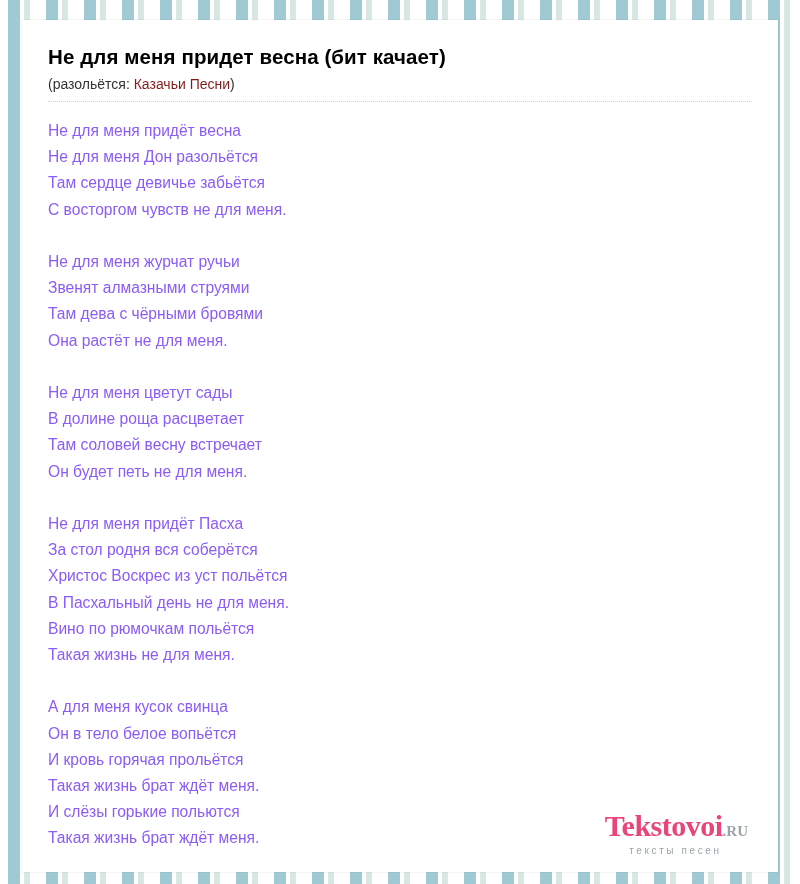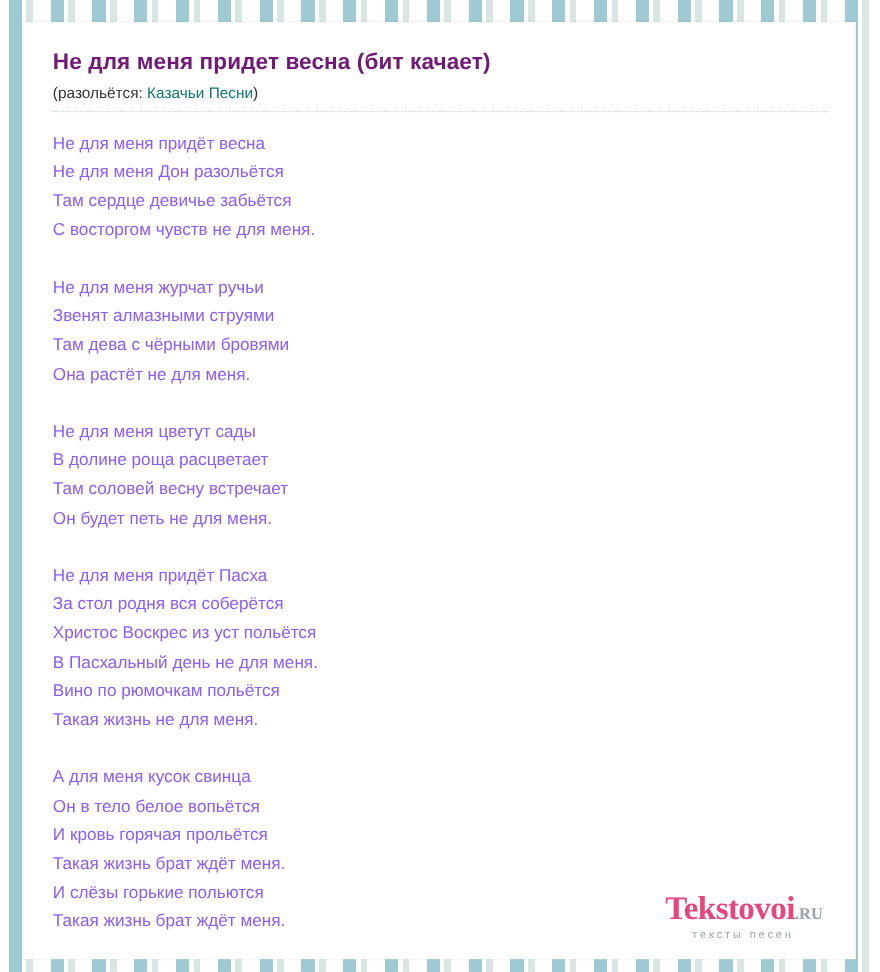--- a/index.html
+++ b/index.html
@@ -38,37 +38,37 @@
     top: 20px;
     width: 756px;
     height: 852px;
     background: #ffffff;
     box-shadow: 0 0 0 1px rgba(0,0,0,0.04);
     box-sizing: border-box;
     padding: 24px 26px 0 26px;
   }
 
   .song-title {
-    color: #701a75;
+    color: #000000;
     font-size: 20.5px;
     font-weight: bold;
     line-height: 26px;
     margin: 0 0 6px 0;
     letter-spacing: 0.1px;
   }
 
   .artist-line {
     font-size: 14px;
     color: #333333;
     padding-bottom: 9px;
     border-bottom: 1px dotted #bfd6dc;
     margin-bottom: 16px;
   }
   .artist-link {
-    color: #0f766e;
+    color: #7f1d1d;
     text-decoration: none;
   }
 
   .lyrics {
     font-size: 15.6px;
     line-height: 26.2px;
     color: #8b5cf6;
     white-space: pre-wrap;
     font-family: "Liberation Sans", sans-serif;
   }

